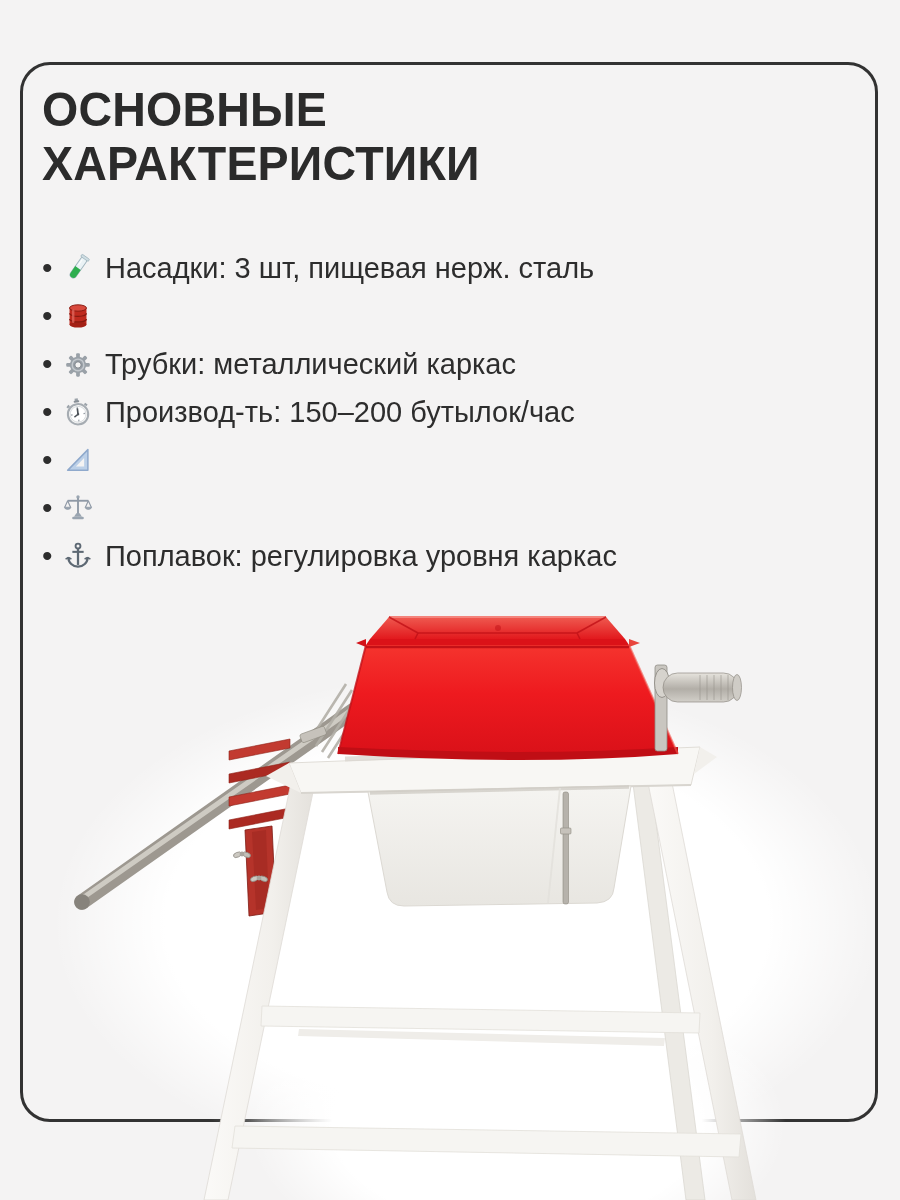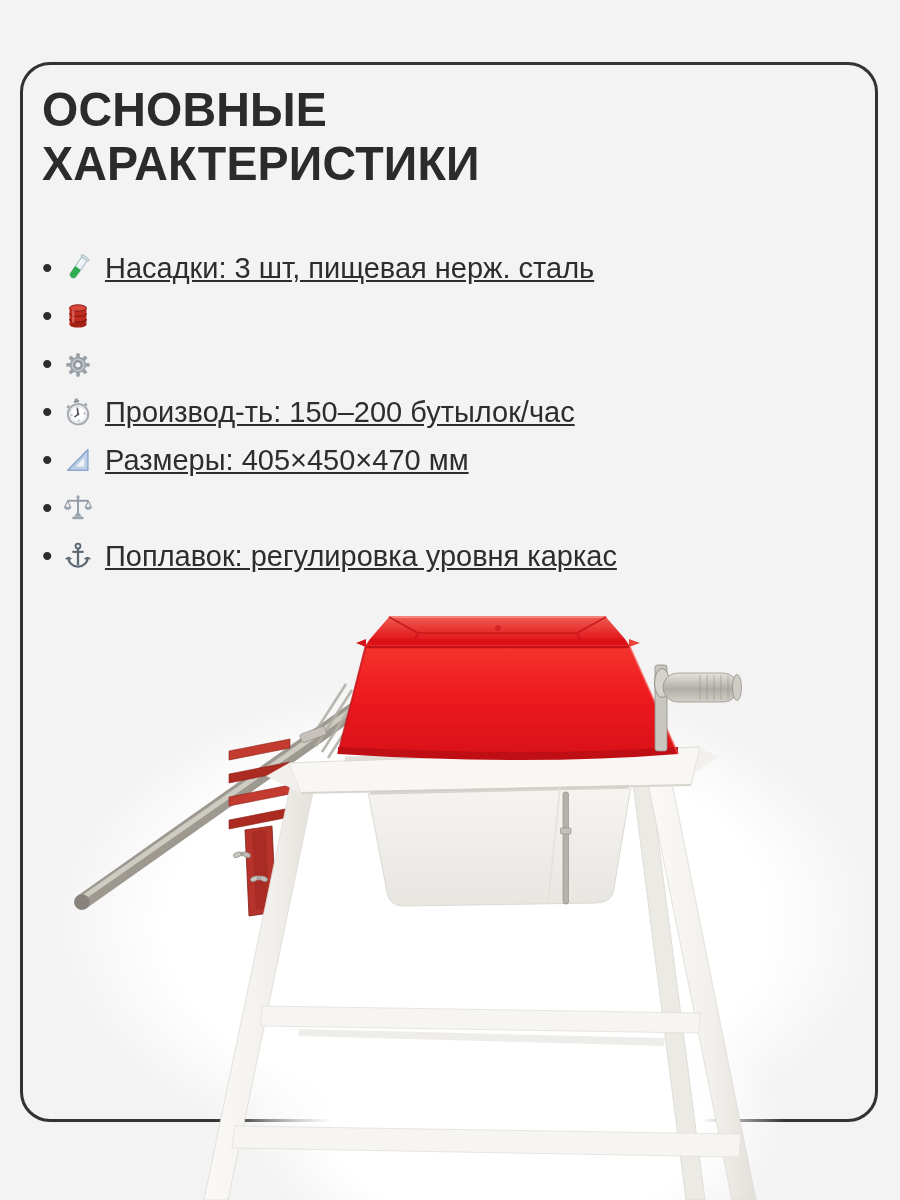--- a/index.html
+++ b/index.html
@@ -35,21 +35,21 @@
   }
   .bullet{
     width:18px;flex:0 0 18px;font-size:30px;color:#2d2d2d;
     line-height:48px;
   }
   .spec-icon{
     width:36px;height:36px;flex:0 0 36px;
     margin-right:9px;display:flex;align-items:center;justify-content:center;
   }
   .spec-icon svg{display:block;}
-  .spec-text{line-height:48px;text-decoration:underline;}
+  .spec-text{line-height:48px;}
   .photo-glow{
     position:absolute;left:30px;top:585px;width:840px;height:615px;
     background:
       radial-gradient(ellipse 40% 30% at 58% 88%, #ffffff 0%, #ffffff 55%, rgba(255,255,255,0) 80%),
       radial-gradient(ellipse 58% 48% at 52% 55%, #ffffff 0%, #ffffff 62%, rgba(255,255,255,0) 85%);
   }
   .machine{
     position:absolute;left:0;top:580px;width:900px;height:620px;
   }
 </style>
@@ -108,20 +108,21 @@
               <rect x="15" y="24.5" width="4" height="6" rx="1.2" transform="rotate(90 17 18)"></rect>
               <rect x="15" y="5.5" width="4" height="6" rx="1.2" transform="rotate(135 17 18)"></rect>
               <rect x="15" y="24.5" width="4" height="6" rx="1.2" transform="rotate(135 17 18)"></rect>
             </g>
             <circle cx="17" cy="18" r="8.6"></circle>
             <circle cx="17" cy="18" r="6.2" fill="none" stroke="#c3c8cd" stroke-width="1.5"></circle>
             <circle cx="17" cy="18" r="3.4" fill="#f4f3f3" stroke="#757c83" stroke-width="1"></circle>
           </g>
         </svg>
     </span>
+    <span class="spec-text">Трубки: металлический каркас</span>
   </div>
 
   <div class="spec-item">
     <span class="bullet">•</span>
     <span class="spec-icon">
       <svg viewBox="0 0 34 34" width="32" height="32">
           <g transform="rotate(-7 17 19)">
             <rect x="15.3" y="2.6" width="3.4" height="3.2" fill="#9ba2a9"></rect>
             <rect x="14" y="4.6" width="6" height="2.2" rx="1.1" fill="#888f96"></rect>
             <line x1="25.2" y1="9" x2="27.6" y2="11.2" stroke="#9ba2a9" stroke-width="2.2"></line>
@@ -144,21 +145,20 @@
   </div>
 
   <div class="spec-item">
     <span class="bullet">•</span>
     <span class="spec-icon">
       <svg viewBox="0 0 34 34" width="32" height="32">
           <path d="M27.5 6 V28 H6 Z" fill="#bcd0e8" stroke="#8fa9cc" stroke-width="1.6" stroke-linejoin="round"></path>
           <path d="M23.5 15 V24 H14.8 Z" fill="#f4f3f3"></path>
         </svg>
     </span>
-    <span class="spec-text">Размеры: 405×450×470 мм</span>
   </div>
 
   <div class="spec-item">
     <span class="bullet">•</span>
     <span class="spec-icon">
       <svg viewBox="0 0 34 34" width="32" height="32">
           <g stroke="#8f99a6" fill="#9aa5b1">
             <circle cx="17" cy="5.2" r="1.8" stroke="none"></circle>
             <line x1="17" y1="6.5" x2="17" y2="25.5" stroke-width="2"></line>
             <line x1="6" y1="9.3" x2="28" y2="9.3" stroke-width="2"></line>

